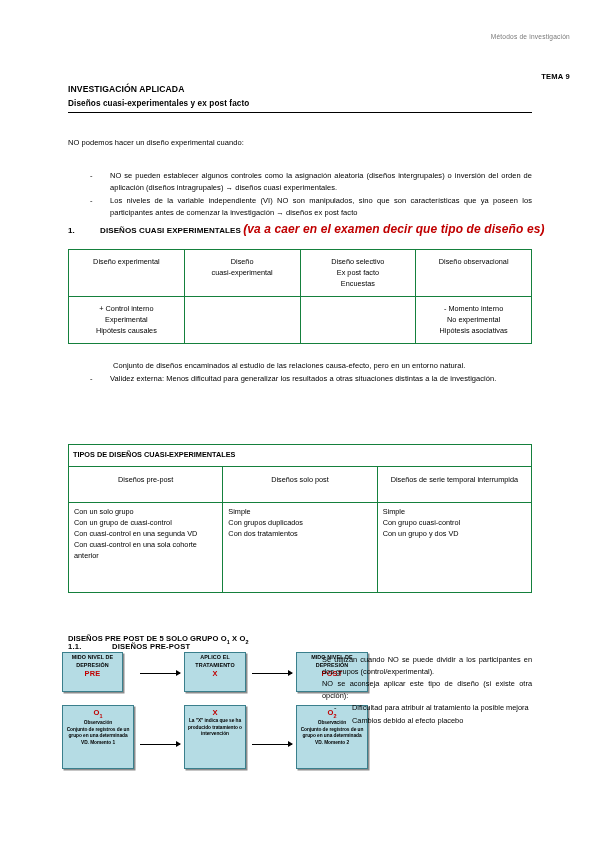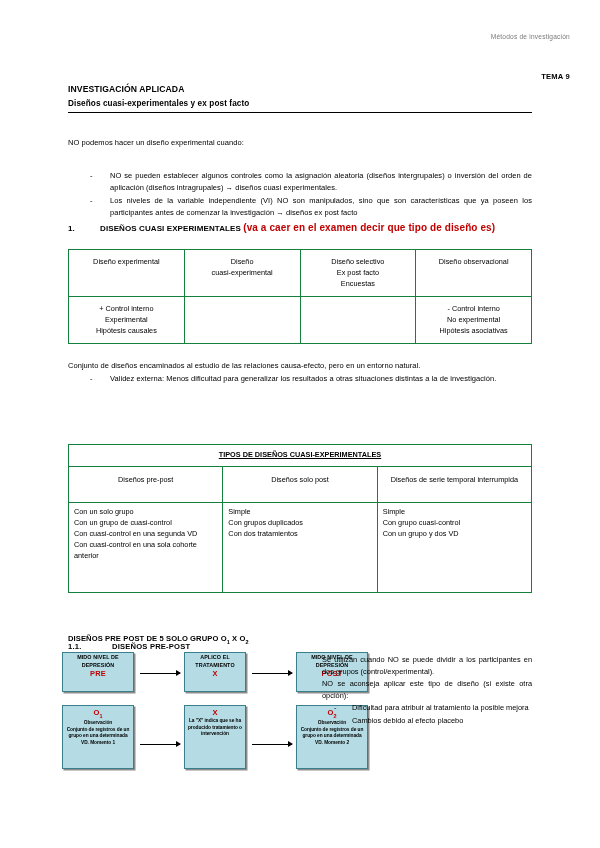--- a/index.html
+++ b/index.html
@@ -40,21 +40,21 @@
     font-size:7.5px; line-height:1.62; text-align:justify;
   }
   .bullets li::before{
     content:"-"; position:absolute; left:22px; top:0;
   }
   .num-heading{
     position:absolute; left:68px; font-size:8px; font-weight:bold;
     letter-spacing:.1px;
   }
   .num-heading .n{ display:inline-block; width:32px; }
-  .num-heading .red{ color:#c00000; font-weight:bold; font-size:10px; }
+  .num-heading .red{ color:#c00000; font-weight:bold; font-size:12px;font-style:italic; }
 
   .sub-heading{
     position:absolute; left:68px; font-size:7.6px; font-weight:bold;
     letter-spacing:.2px;
   }
   .sub-heading .n{ display:inline-block; width:44px; }
 
   .diag-title{
     position:absolute; left:68px; font-size:7.6px; font-weight:bold;
     letter-spacing:.1px;
@@ -69,21 +69,21 @@
   table.doc td{
     border:1px solid #15803d; vertical-align:top;
     font-size:7.3px; line-height:1.5; padding:4px 5px;
   }
   td.ctr{ text-align:center; }
   td.body-cell{ text-align:left; }
   .t1{ left:68px; top:249px; width:464px; }
   .t1 td.h{ height:47px; padding-top:7px; }
   .t1 td.b{ height:47px; padding-top:7px; }
   .t2{ left:68px; top:444px; width:464px; }
-  .t2 td.banner{ text-align:center; font-weight:bold; font-size:7.3px; padding:5px 4px;text-decoration:underline; }
+  .t2 td.banner{ font-weight:bold; font-size:7.3px; padding:5px 4px; }
   .t2 td.sub{ text-align:center; height:36px; padding-top:8px; }
   .t2 td.list{ height:90px;margin-left:45px; }
 
   
   .diagram{ position:absolute; left:62px; top:652px; }
   .drow{ position:relative; height:44px; margin-bottom:0; }
   .drow2{ position:relative; height:80px; }
   .dbox{
     position:absolute; top:0;
     background:#b5dce4; border:1px solid #3a7f8c;
@@ -171,28 +171,28 @@
 Ex post facto
 Encuestas</td>
         <td class="ctr h" style="white-space:pre-line">Diseño observacional</td>
       </tr>
       <tr>
         <td class="ctr b" style="white-space:pre-line">+ Control interno
 Experimental
 Hipótesis causales</td>
         <td class="ctr b" style="white-space:pre-line"></td>
         <td class="ctr b" style="white-space:pre-line"></td>
-        <td class="ctr b" style="white-space:pre-line">- Control interno
+        <td class="ctr b" style="white-space:pre-line">- Momento interno
 No experimental
 Hipótesis asociativas</td>
       </tr>
     </tbody>
   </table>
 
-  <div class="para" style="top:360px; width:464px;">Conjunto de diseños encaminados al estudio de las relaciones causa-efecto, pero en un entorno natural.</div>
+  <div class="para" style="top:360px; width:464px;margin-left:45px;">Conjunto de diseños encaminados al estudio de las relaciones causa-efecto, pero en un entorno natural.</div>
   <div class="para" style="top:373px; width:464px;">
     <ul class="bullets">
       <li>Validez externa: Menos dificultad para generalizar los resultados a otras situaciones distintas a la de investigación.</li>
     </ul>
   </div>
 
   <table class="doc t2">
     <colgroup>
         <col style="width:33.34%">
         <col style="width:33.33%">
@@ -226,21 +226,21 @@
     <span class="n">1.1.</span><span>DISEÑOS PRE-POST</span>
   </div>
 
   <div class="diag-title" style="top:634px;">
     <span>DISEÑOS PRE POST DE 5 SOLO GRUPO O</span><sub>1</sub><span> X O</span><sub>2</sub>
   </div>
 
   <div class="diagram">
 
     <div class="drow">
-      <div class="dbox" style="left:0; width:72px; height:40px;text-align:center;">
+      <div class="dbox" style="left:0; width:61px; height:40px;text-align:center;">
         <div class="l1">MIDO NIVEL DE</div>
         <div class="l1">DEPRESIÓN</div>
         <div class="big">PRE</div>
       </div>
       <div class="arrow" style="left:78px; width:40px;"></div>
       <div class="dbox" style="left:122px; width:62px; height:40px;">
         <div class="l1">APLICO EL</div>
         <div class="l1">TRATAMIENTO</div>
         <div class="big">X</div>
       </div>

